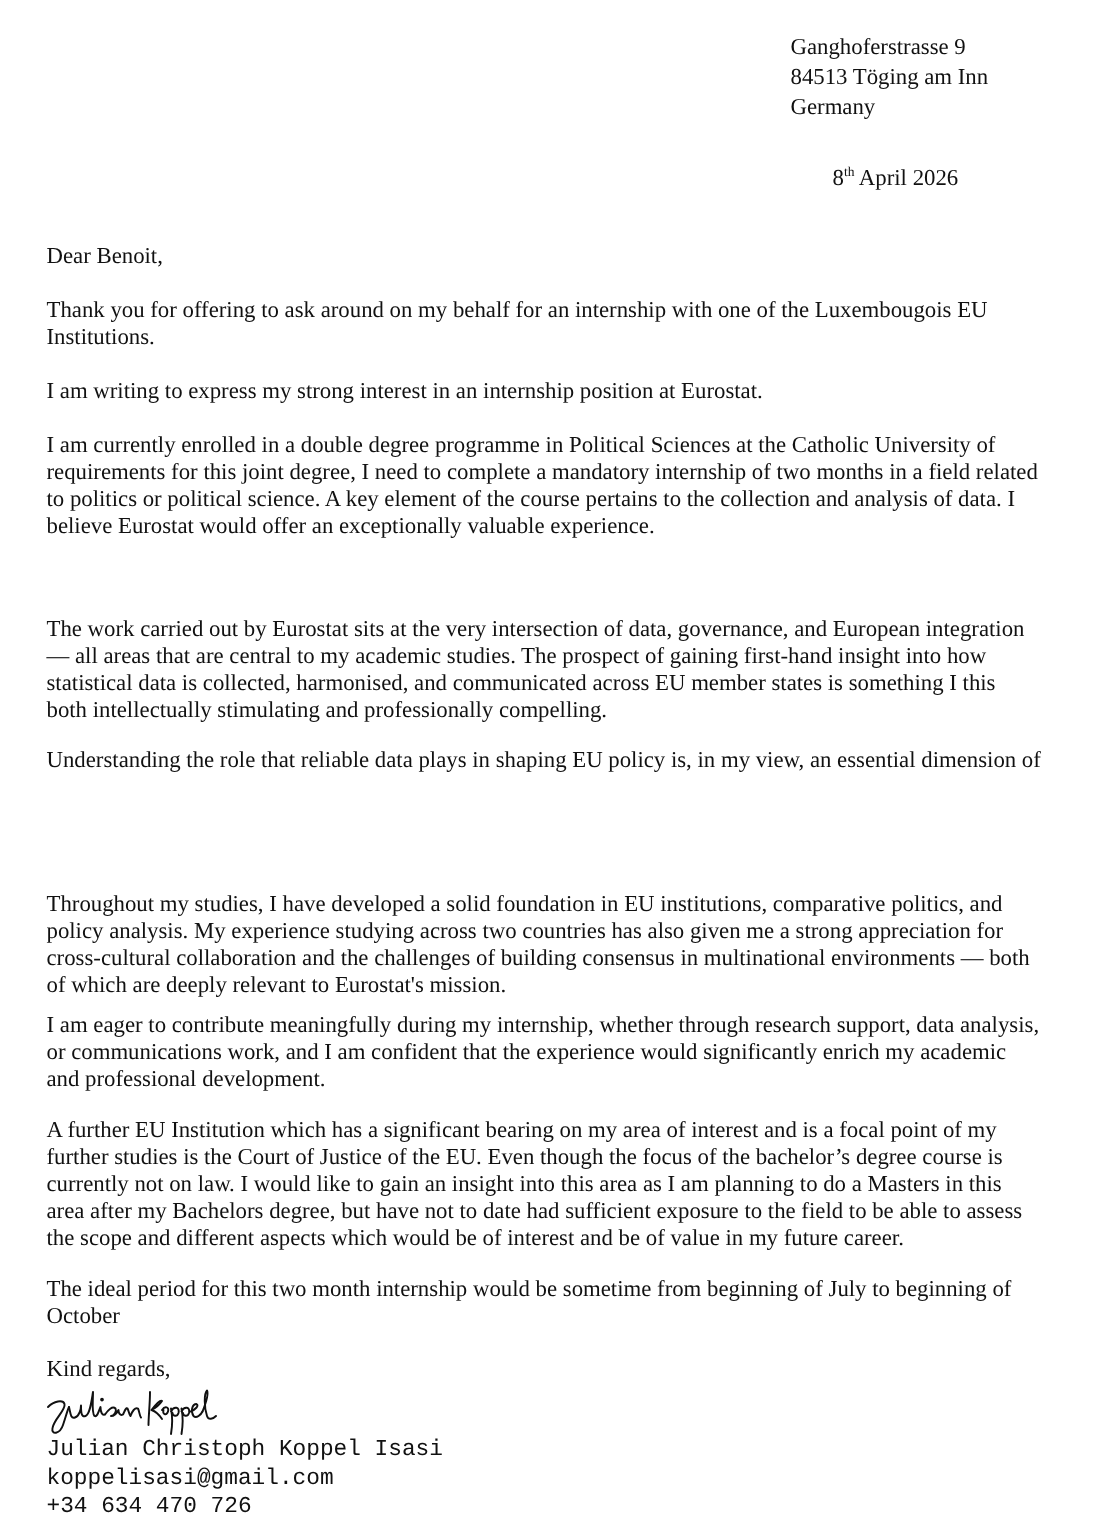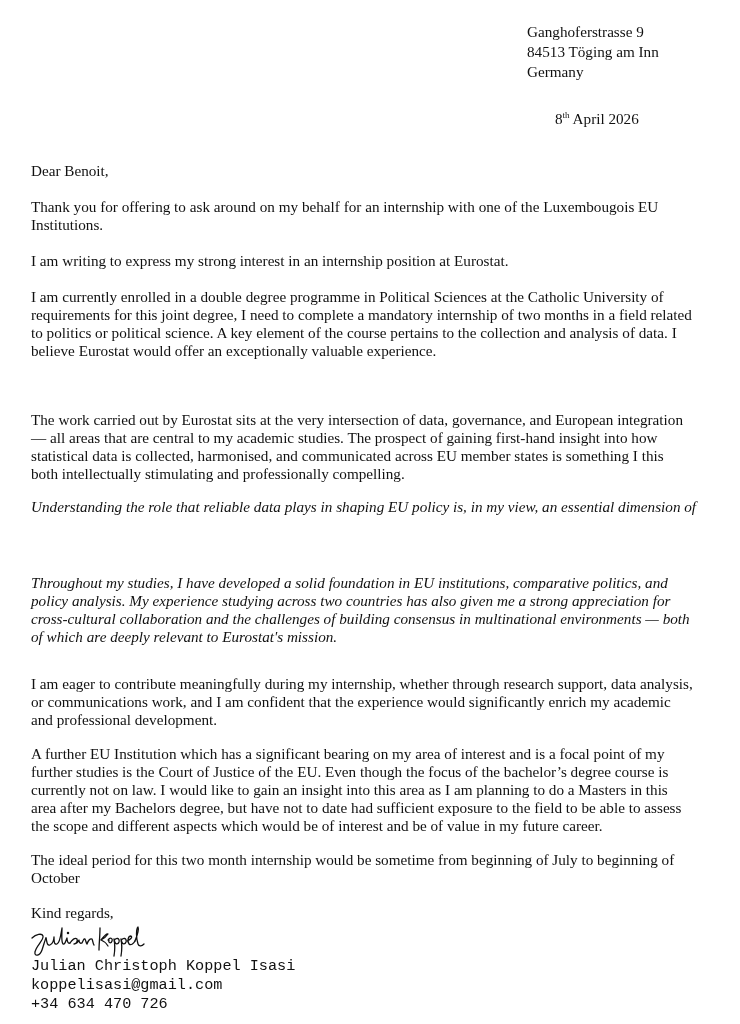--- a/index.html
+++ b/index.html
@@ -50,25 +50,25 @@
   <span class="l">believe Eurostat would offer an exceptionally valuable experience.</span>
 </div>
 
 <div class="abs para" style="top:411px;">
   <span class="l">The work carried out by Eurostat sits at the very intersection of data, governance, and European integration</span>
   <span class="l">— all areas that are central to my academic studies. The prospect of gaining first-hand insight into how</span>
   <span class="l">statistical data is collected, harmonised, and communicated across EU member states is something I this</span>
   <span class="l">both intellectually stimulating and professionally compelling.</span>
 </div>
 
-<div class="abs para" style="top:498px;font-style:italic;">
+<div class="abs para" style="top:498px;">
   <span class="l">Understanding the role that reliable data plays in shaping EU policy is, in my view, an essential dimension of</span>
 </div>
 
-<div class="abs para" style="top:574px;font-style:italic;">
+<div class="abs para" style="top:594px;">
   <span class="l">Throughout my studies, I have developed a solid foundation in EU institutions, comparative politics, and</span>
   <span class="l">policy analysis. My experience studying across two countries has also given me a strong appreciation for</span>
   <span class="l">cross-cultural collaboration and the challenges of building consensus in multinational environments — both</span>
   <span class="l">of which are deeply relevant to Eurostat's mission.</span>
 </div>
 
 <div class="abs para" style="top:675px;">
   <span class="l">I am eager to contribute meaningfully during my internship, whether through research support, data analysis,</span>
   <span class="l">or communications work, and I am confident that the experience would significantly enrich my academic</span>
   <span class="l">and professional development.</span>

